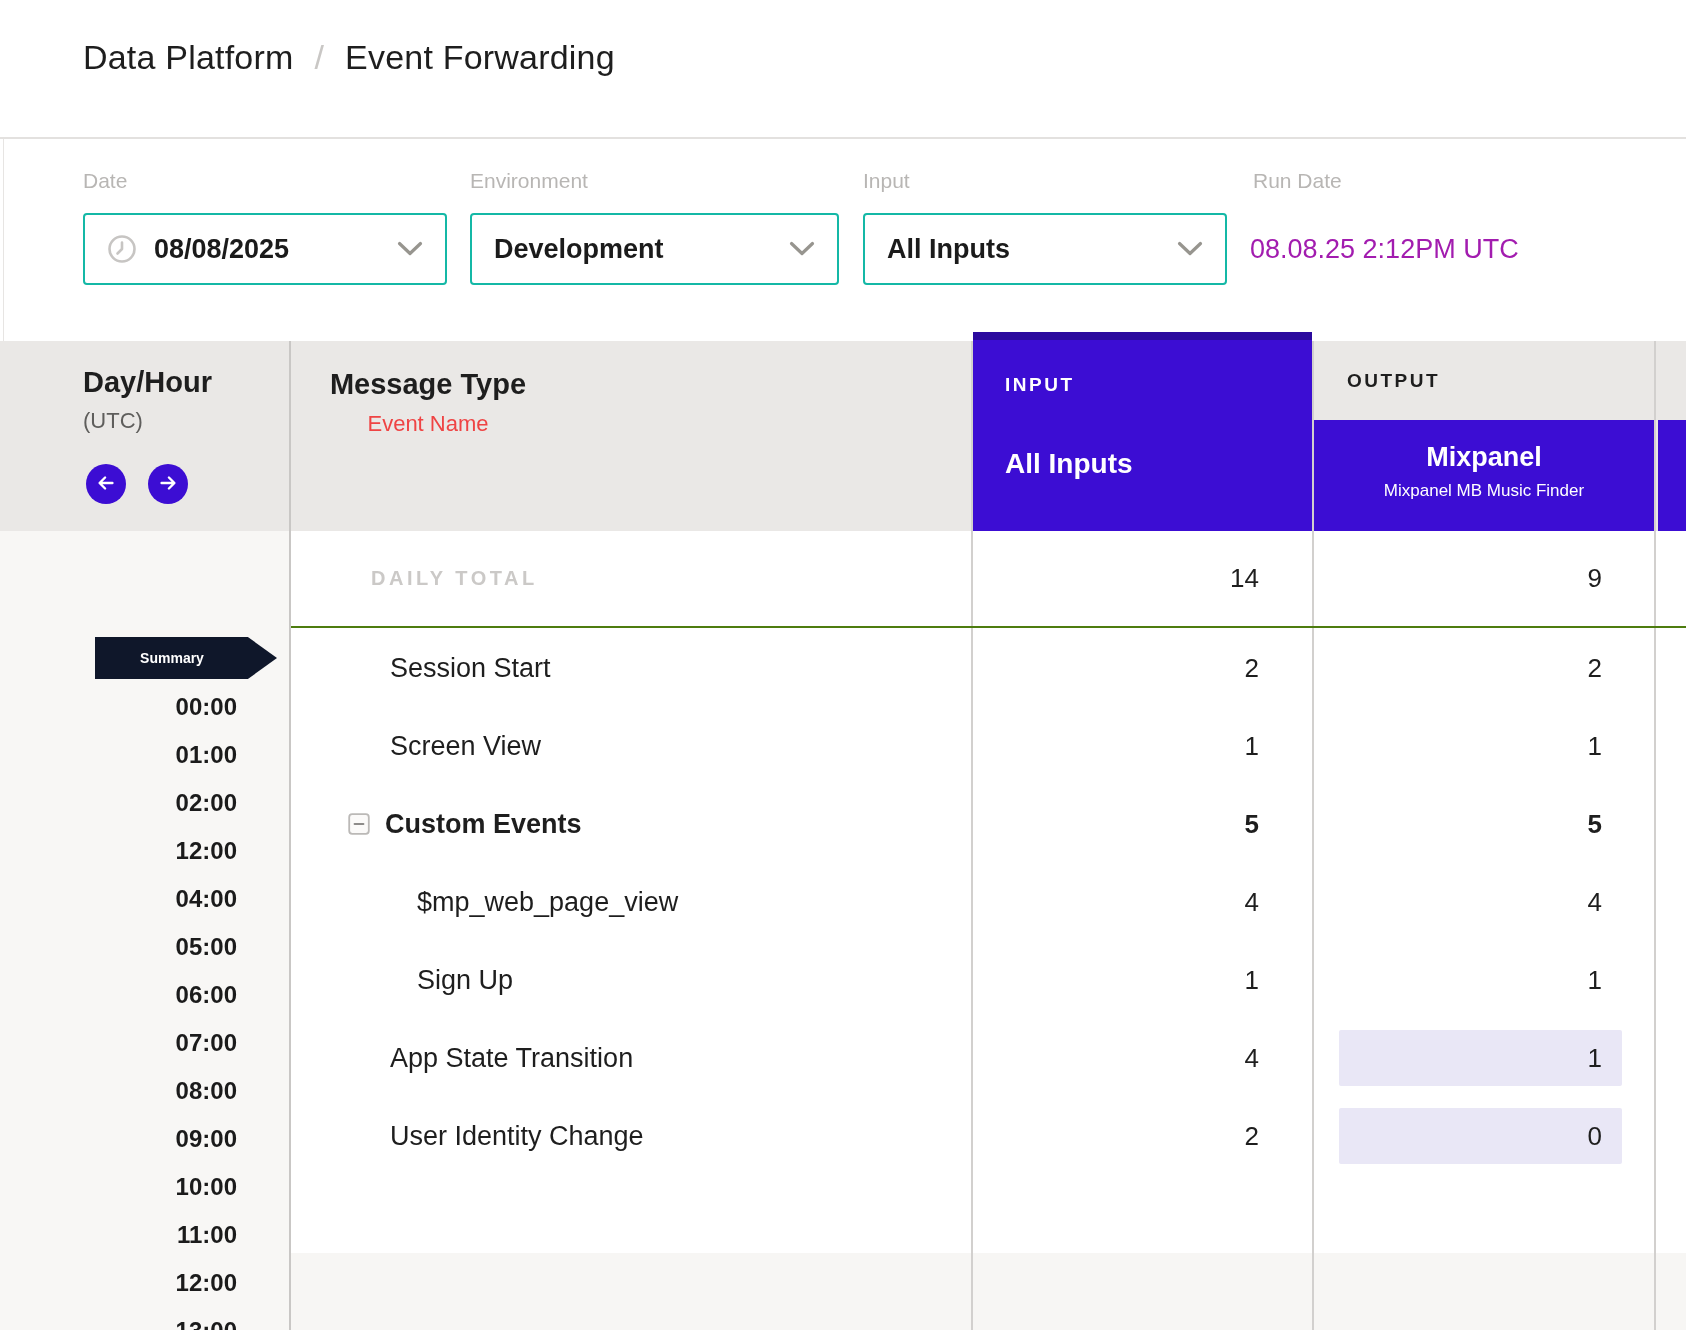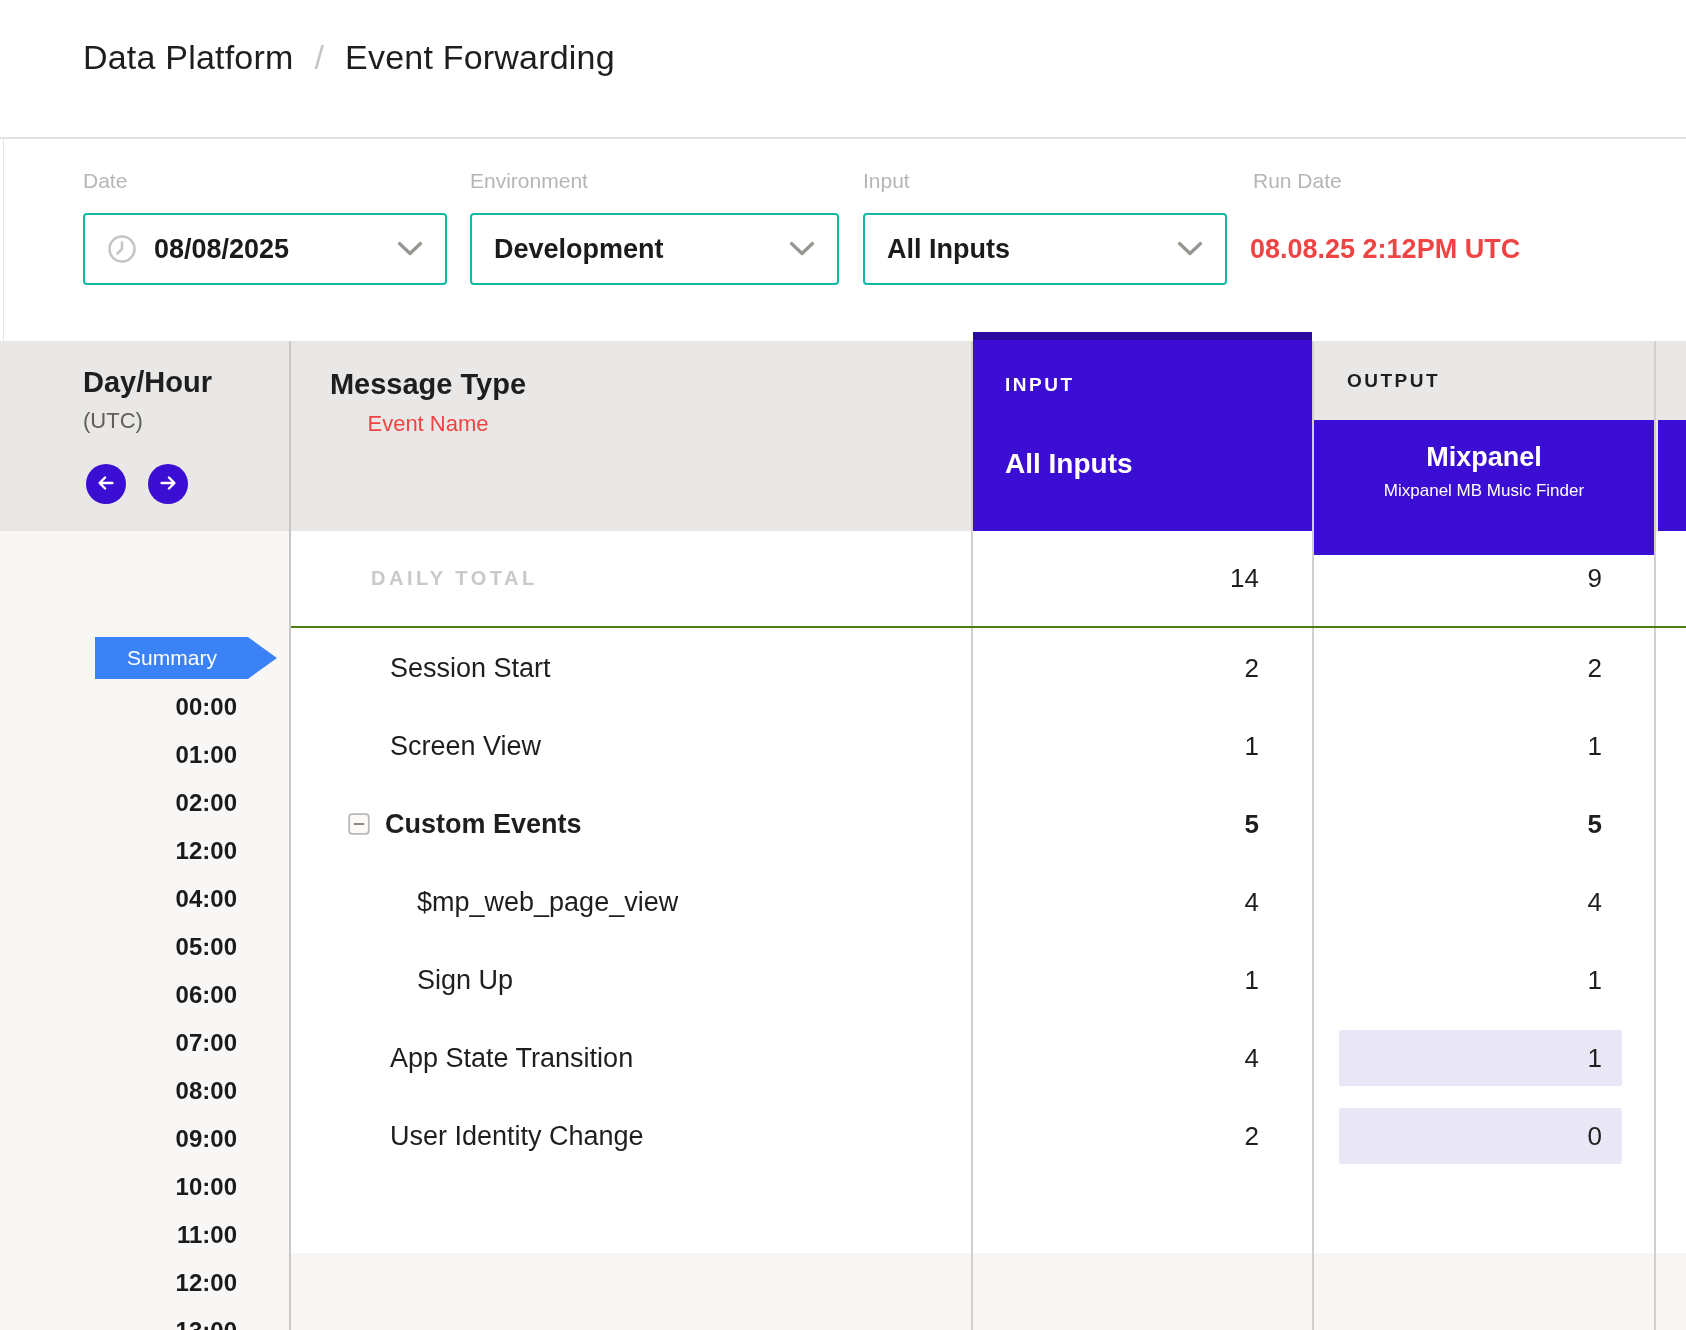--- a/index.html
+++ b/index.html
@@ -16,21 +16,21 @@
   .breadcrumb .sep { color:#c9c7c5; font-weight:300; margin:0 21px; }
 
   
   .f-label { position:absolute; top:169px; font-size:21px; color:#b8b6b4; }
   .f-box { position:absolute; top:213px; height:72px; background:#fff; border:2px solid #14b8a6; border-radius:4px;
            display:flex; align-items:center; padding:0 22px; cursor:pointer; }
   .f-box .f-value { font-size:27px; font-weight:700; color:#1b1b1b; }
   .f-box .chev { margin-left:auto; display:flex; }
   .clock { margin-right:17px; display:flex; }
   .rundate-value { position:absolute; left:1250px; top:213px; height:72px; display:flex; align-items:center;
-                   font-size:27px; font-weight:700; color:#ef4444; }
+                   font-size:27px; font-weight:400; color:#a21caf; }
 
   
   .strip { position:absolute; left:0; top:341px; width:1686px; height:190px; background:#eae8e6; }
   .sidebar-bg { position:absolute; left:0; top:531px; width:289px; height:799px; background:#f8f7f5; }
   .footer-bg { position:absolute; left:291px; top:1253px; width:1395px; height:77px; background:#f7f6f4; }
   .vline { position:absolute; width:2px; top:341px; height:989px; }
   .vline.l1 { left:289px; background:#c9c7c5; }
   .vline.l2 { left:971px; background:#d2d0ce; }
   .vline.l3 { left:1312px; background:#d2d0ce; }
   .vline.l4 { left:1654px; background:#d2d0ce; }
@@ -46,21 +46,21 @@
   .msgtype { position:absolute; left:292px; top:368px; width:272px; text-align:center; }
   .msgtype .t { font-size:29px; font-weight:700; }
   .msgtype .s { font-size:22px; color:#ef4444; margin-top:10px; }
 
   .input-box { position:absolute; left:973px; top:332px; width:339px; height:199px; background:#3c0dd3; cursor:pointer; }
   .input-box .topstrip { position:absolute; left:0; top:0; width:100%; height:8px; background:#2b0a9e; }
   .input-box .grp { position:absolute; left:32px; top:42px; font-size:19px; font-weight:700; letter-spacing:2.5px; color:#fff; }
   .input-box .ttl { position:absolute; left:32px; top:116px; font-size:28px; font-weight:700; color:#fff; }
 
   .output-grp { position:absolute; left:1347px; top:370px; font-size:19px; font-weight:700; letter-spacing:2.5px; color:#1e1e1e; }
-  .mixpanel-box { position:absolute; left:1314px; top:420px; width:340px; height:135px; background:#3c0dd3;
+  .mixpanel-box { position:absolute; left:1314px; top:420px; width:340px; height:111px; background:#3c0dd3;
                   text-align:center; color:#fff; cursor:pointer; }
   .mixpanel-box .ttl { margin-top:22px; font-size:27px; font-weight:700; }
   .mixpanel-box .sub { margin-top:8px; font-size:17px; }
   .partial-box { position:absolute; left:1658px; top:420px; width:28px; height:111px; background:#3c0dd3; }
 
   
   .dailytotal { position:absolute; left:291px; top:531px; width:1395px; height:97px; border-bottom:2px solid #4d7c0f; }
   .dailytotal .lbl { position:absolute; left:80px; top:0; height:95px; display:flex; align-items:center;
                      font-size:20px; font-weight:700; letter-spacing:3.5px; color:#cbc9c7; }
 
@@ -73,22 +73,22 @@
   .row.parent .vin, .row.parent .vout { font-weight:700; }
   .collapse { position:absolute; left:348px; top:50%; transform:translateY(-50%); display:flex; cursor:pointer; }
 
   .vin { position:absolute; right:427px; top:0; height:100%; display:flex; align-items:center; font-size:26px; }
   .vout { position:absolute; right:84px; top:0; height:100%; display:flex; align-items:center; font-size:26px; }
   .dailytotal .vin, .dailytotal .vout { font-size:26px; }
   .hl { position:absolute; right:64px; top:11px; width:283px; height:56px; background:#e9e7f6; border-radius:2px;
         display:flex; align-items:center; justify-content:flex-end; padding-right:20px; font-size:26px; }
 
   
-  .summary-badge { position:absolute; left:95px; top:637px; width:182px; height:42px; background:#3b82f6; color:#fff;
-                   font-size:21px; font-weight:400; display:flex; align-items:center; justify-content:center;
+  .summary-badge { position:absolute; left:95px; top:637px; width:182px; height:42px; background:#0f172a; color:#fff;
+                   font-size:14px; font-weight:700; display:flex; align-items:center; justify-content:center;
                    padding-right:28px; cursor:pointer;
                    clip-path:polygon(0 0, 84% 0, 100% 50%, 84% 100%, 0 100%); }
   .hour { position:absolute; right:1449px; width:120px; text-align:right; font-size:24px; font-weight:700;
           line-height:28px; color:#1b1b1b; cursor:pointer; }
 </style>
 </head>
 <body>
 
 <div class="page">
   <div class="left-edge"></div>

